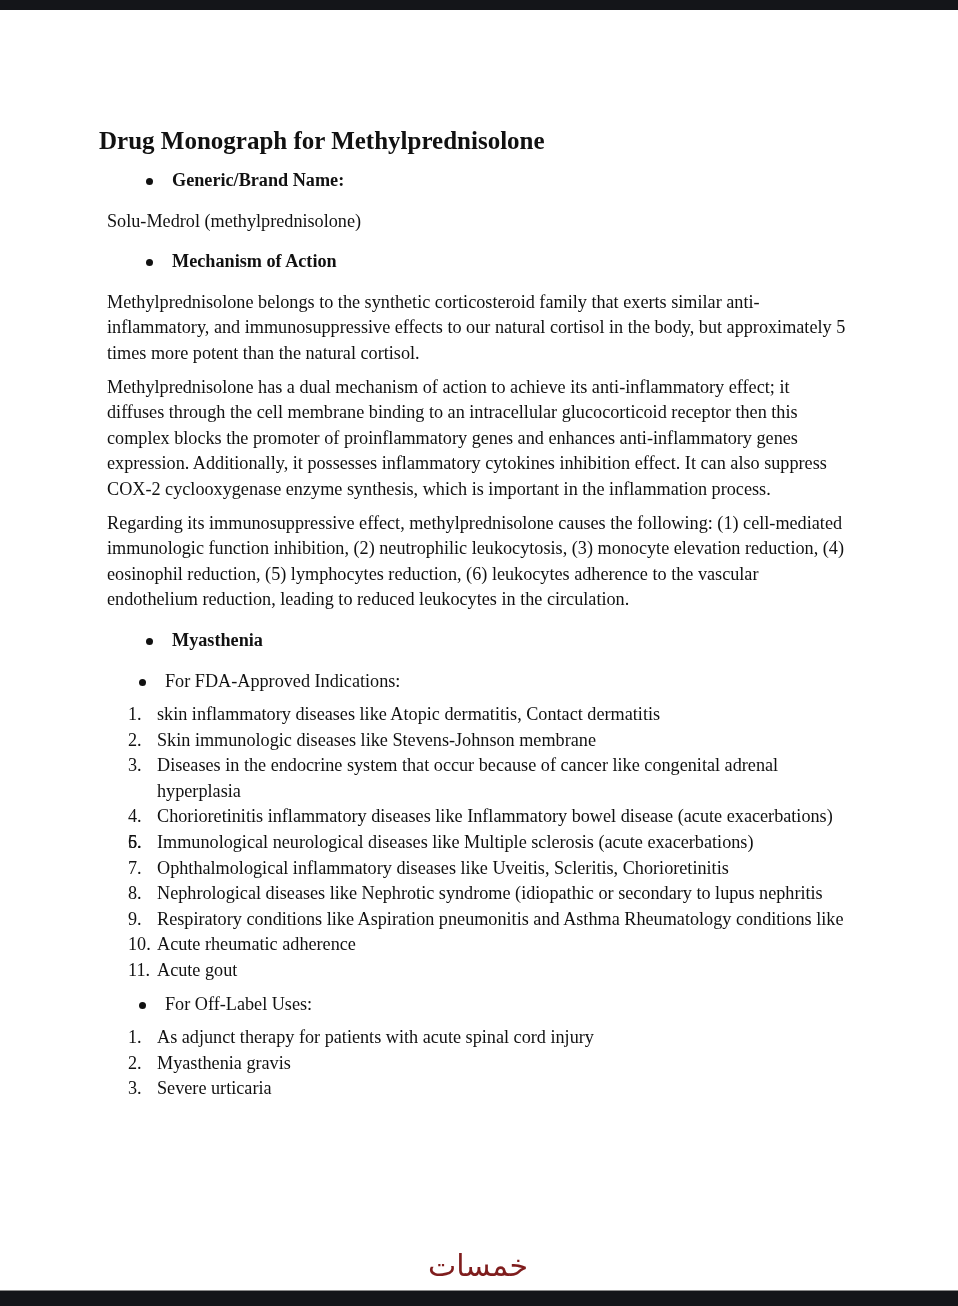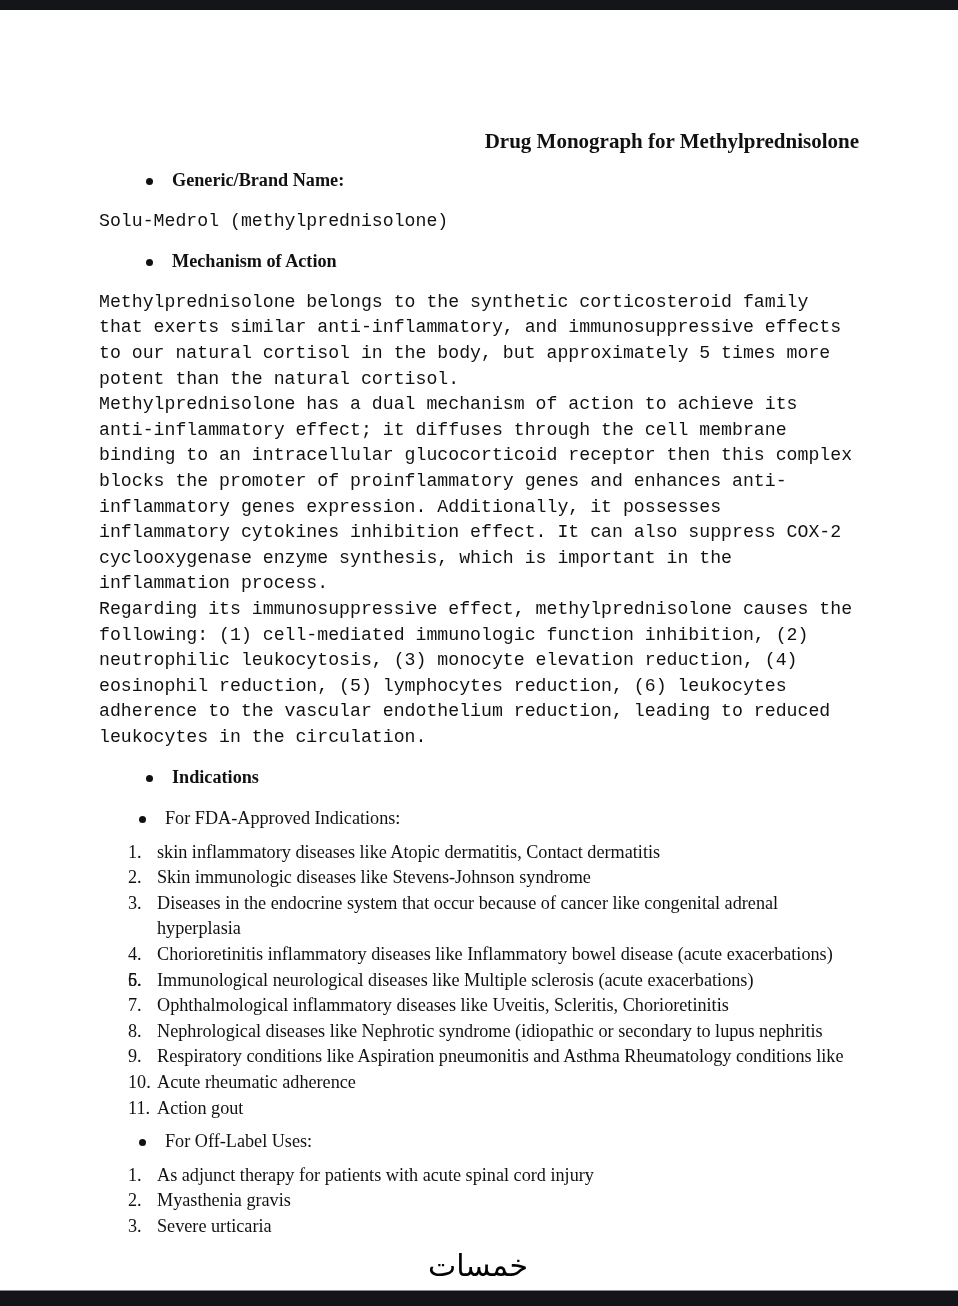--- a/index.html
+++ b/index.html
@@ -30,23 +30,23 @@
     }
     .page {
       position: absolute;
       left: 99px;
       top: 127px;
       width: 760px;
       font-size: 18.2px;
       line-height: 25.6px;
     }
     .title {
-      text-align: right;
+      text-align: left;
       font-weight: bold;
-      font-size: 21px;
+      font-size: 25px;
       line-height: 28px;
       margin: 0 0 -2px 0;
       padding-left: 0;
     }
     .bullet-heading {
       position: relative;
       padding-left: 58px;
       font-weight: bold;
       margin: 15px;
     }
@@ -60,22 +60,21 @@
       content: "";
       position: absolute;
       left: 32px;
       top: 10px;
       width: 7px;
       height: 7px;
       border-radius: 50%;
       background: #111111;
     }
     p.para {
-      margin: 0;
-      font-family: Liberation Mono, monospace;
+      margin: 8px;
     }
     ol.num-list {
       list-style: none;
       margin: 0;
       padding: 0;
     }
     ol.num-list li {
       position: relative;
       padding-left: 58px;
     }
@@ -83,21 +82,21 @@
       position: absolute;
       left: 29px;
       top: 0;
     }
     .watermark {
       position: absolute;
       left: 418px;
       top: 1250px;
       width: 120px;
       height: 32px;
-      color: #000000;
+      color: #7f1d1d;
       font-family: "DejaVu Sans", sans-serif;
       font-size: 30px;
       line-height: 32px;
       text-align: center;
     }
   </style>
 </head>
 <body>
 
 <div class="top-bar"></div>
@@ -106,35 +105,35 @@
   <div class="title">Drug Monograph for Methylprednisolone</div>
 
   <div class="bullet-heading">Generic/Brand Name:</div>
   <p class="para">Solu-Medrol (methylprednisolone)</p>
 
   <div class="bullet-heading">Mechanism of Action</div>
   <p class="para">Methylprednisolone belongs to the synthetic corticosteroid family that exerts similar anti-inflammatory, and immunosuppressive effects to our natural cortisol in the body, but approximately 5 times more potent than the natural cortisol.</p>
   <p class="para">Methylprednisolone has a dual mechanism of action to achieve its anti-inflammatory effect; it diffuses through the cell membrane binding to an intracellular glucocorticoid receptor then this complex blocks the promoter of proinflammatory genes and enhances anti-inflammatory genes expression. Additionally, it possesses inflammatory cytokines inhibition effect. It can also suppress COX-2 cyclooxygenase enzyme synthesis, which is important in the inflammation process.</p>
   <p class="para">Regarding its immunosuppressive effect, methylprednisolone causes the following: (1) cell-mediated immunologic function inhibition, (2) neutrophilic leukocytosis, (3) monocyte elevation reduction, (4) eosinophil reduction, (5) lymphocytes reduction, (6) leukocytes adherence to the vascular endothelium reduction, leading to reduced leukocytes in the circulation.</p>
 
-  <div class="bullet-heading">Indications</div>
+  <div class="bullet-heading">Myasthenia</div>
 
   <div class="bullet-plain">For FDA-Approved Indications:</div>
   <ol class="num-list">
     <li><span class="num">1.</span><span>skin inflammatory diseases like Atopic dermatitis, Contact dermatitis</span></li>
-    <li><span class="num">2.</span><span>Skin immunologic diseases like Stevens-Johnson syndrome</span></li>
+    <li><span class="num">2.</span><span>Skin immunologic diseases like Stevens-Johnson membrane</span></li>
     <li><span class="num">3.</span><span>Diseases in the endocrine system that occur because of cancer like congenital adrenal hyperplasia</span></li>
     <li><span class="num">4.</span><span>Chorioretinitis inflammatory diseases like Inflammatory bowel disease (acute exacerbations)</span></li>
     <li><span class="num">5.</span></li>
     <li><span class="num">6.</span><span>Immunological neurological diseases like Multiple sclerosis (acute exacerbations)</span></li>
     <li><span class="num">7.</span><span>Ophthalmological inflammatory diseases like Uveitis, Scleritis, Chorioretinitis</span></li>
     <li><span class="num">8.</span><span>Nephrological diseases like Nephrotic syndrome (idiopathic or secondary to lupus nephritis</span></li>
     <li><span class="num">9.</span><span>Respiratory conditions like Aspiration pneumonitis and Asthma Rheumatology conditions like</span></li>
     <li><span class="num">10.</span><span>Acute rheumatic adherence</span></li>
-    <li><span class="num">11.</span><span>Action gout</span></li>
+    <li><span class="num">11.</span><span>Acute gout</span></li>
   </ol>
 
   <div class="bullet-plain">For Off-Label Uses:</div>
   <ol class="num-list">
     <li><span class="num">1.</span><span>As adjunct therapy for patients with acute spinal cord injury</span></li>
     <li><span class="num">2.</span><span>Myasthenia gravis</span></li>
     <li><span class="num">3.</span><span>Severe urticaria</span></li>
   </ol>
 </div>
 

